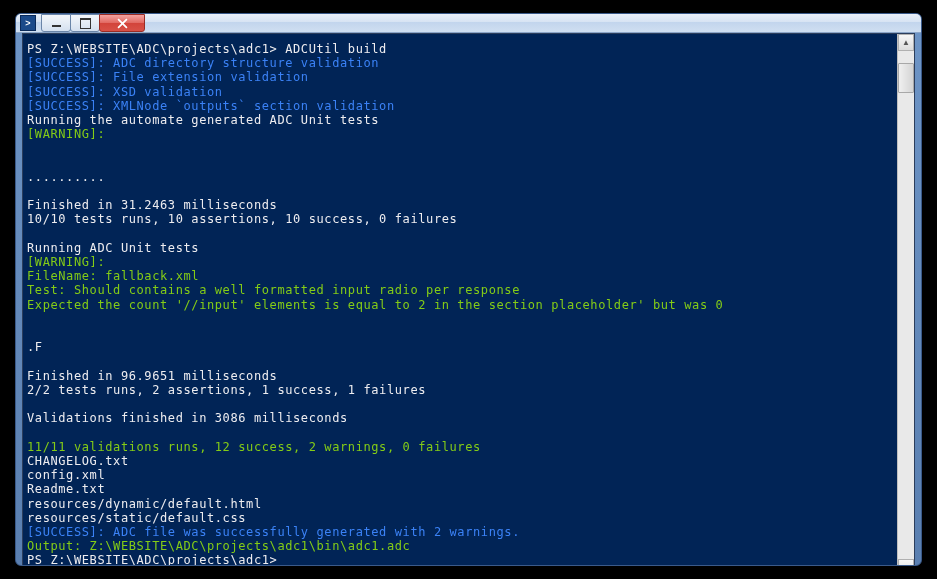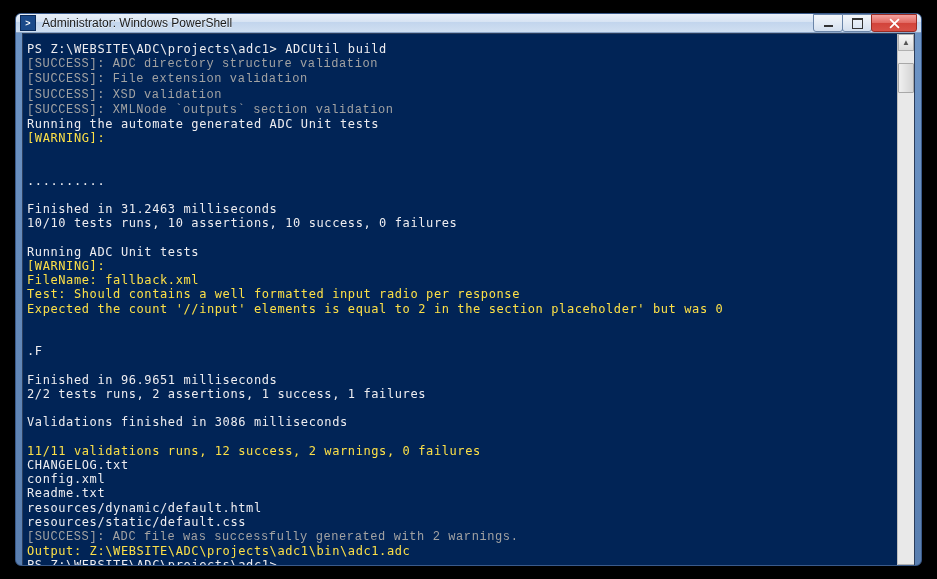--- a/index.html
+++ b/index.html
@@ -151,33 +151,32 @@
     width: 99%;
     background: linear-gradient(to bottom, #f0f0f0, #d4d4d4);
     border: 1px solid #a8a8a8;
   }
   .corner {
     position: absolute;
     right: 0; bottom: 0;
     width: 17px; height: 17px;
     background: #e9e9e9;
   }
-  .green { color: #a3a3a3; font-family: Liberation Mono, monospace; }
-  .yellow { color: #fde047; text-align: center; }
+  .green { color: #3b82f6; }
+  .yellow { color: #84cc16; text-align: center; }
   .white { color: #eeedf0; }
 </style>
 </head>
 <body>
 
 <div class="window">
   <div class="titlebar">
     <div class="app-icon">
       <span>&gt;</span>
     </div>
-    <div class="title-text">Administrator: Windows PowerShell</div>
     <div class="win-buttons">
       <div class="win-btn min"></div>
       <div class="win-btn max"></div>
       <div class="win-btn close">
         <svg viewBox="0 0 10 10">
             <path d="M1 1 L9 9 M9 1 L1 9" stroke="#fff" stroke-width="1.6" fill="none"></path>
           </svg>
       </div>
     </div>
   </div>

